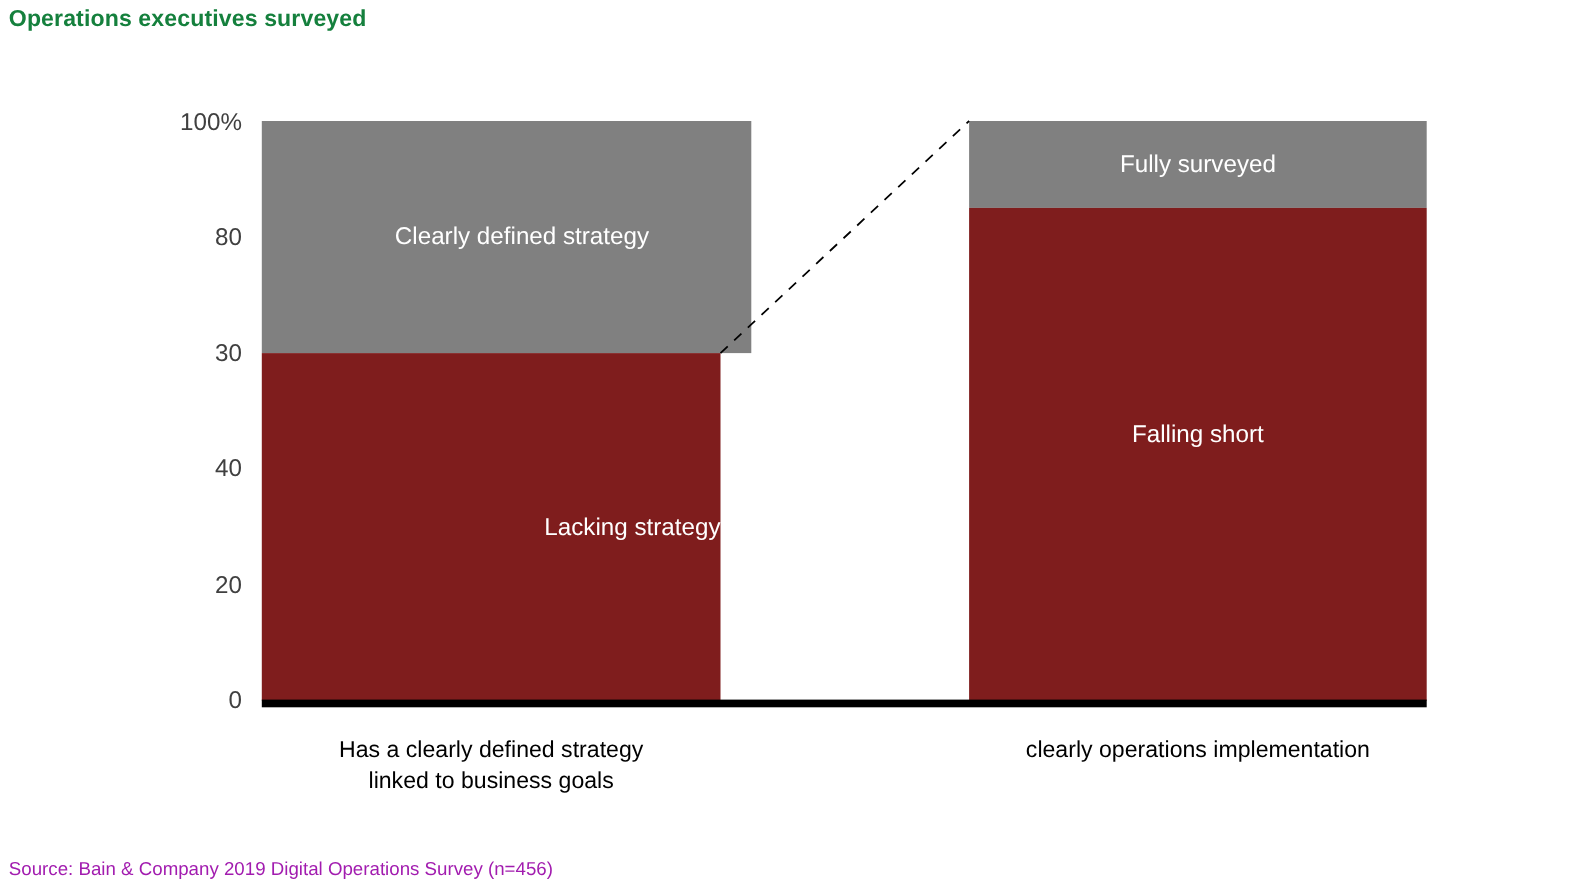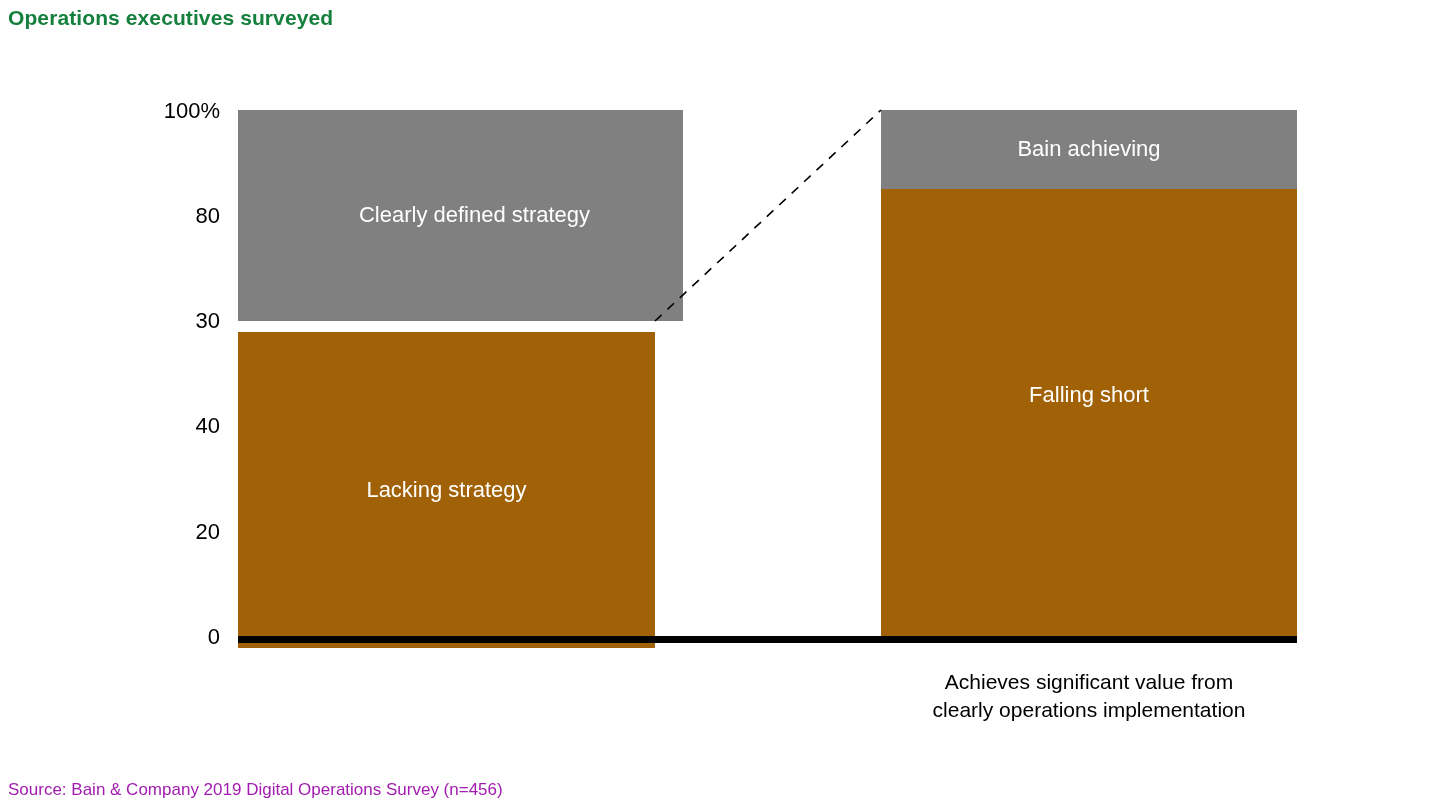--- a/index.html
+++ b/index.html
@@ -44,21 +44,21 @@
     left: 110px;
     top: 0;
     width: 110px;
     height: 810px;
   }
   .y-tick-label {
     position: absolute;
     right: 0;
     text-align: right;
     font-size: 22px;
-    color: #000000;
+    color: #404040;
     line-height: 1;
     white-space: nowrap;
   }
 
   
   .bar-group {
     position: absolute;
   }
   .bar-seg {
     position: absolute;
@@ -69,21 +69,21 @@
     justify-content: center;
   }
   .seg-label {
     font-size: 22px;
     color: #ffffff;
     white-space: nowrap;
     text-align: center;
     line-height: 1.1;
   }
   .seg-top    { background: #808080; }
-  .seg-bottom { background: #a16207; }
+  .seg-bottom { background: #7f1d1d; }
 
   
   .baseline {
     position: absolute;
     background: #000000;
   }
 
   
   .connector {
     position: absolute;
@@ -128,43 +128,46 @@
     <div class="y-tick-label" style="top:521px;">20</div>
     <div class="y-tick-label" style="top:626px;">0</div>
   </div>
 
   <div class="bar-group" style="left:238px; top:110px; width:417px; height:527px;">
 
     <div class="bar-seg seg-top" style="top:0px; height:211px;padding-left:28px;">
       <span class="seg-label">Clearly defined strategy</span>
     </div>
 
-    <div class="bar-seg seg-bottom" style="top:222px; height:316px;">
+    <div class="bar-seg seg-bottom" style="top:211px; height:316px;justify-content:flex-end;">
       <span class="seg-label">Lacking strategy</span>
     </div>
   </div>
 
   <div class="bar-group" style="left:881px; top:110px; width:416px; height:527px;">
 
     <div class="bar-seg seg-top" style="top:0px; height:79px;">
-      <span class="seg-label">Bain achieving</span>
+      <span class="seg-label">Fully surveyed</span>
     </div>
 
     <div class="bar-seg seg-bottom" style="top:79px; height:448px;">
       <span class="seg-label" style="position:relative; top:-18px;">Falling short</span>
     </div>
   </div>
 
   <div class="baseline" style="left:238px; top:636px; width:1059px; height:7px;"></div>
 
   <svg class="connector" viewBox="0 0 1440 810">
     <line x1="655" y1="321" x2="881" y2="110" stroke="#000000" stroke-width="1.6" stroke-dasharray="9 8"></line>
   </svg>
 
+  <div class="cat-label" style="left:238px; top:668px; width:417px;">
+    <div>Has a clearly defined strategy</div>
+    <div>linked to business goals</div>
+  </div>
 
   <div class="cat-label" style="left:871px; top:668px; width:436px;">
-    <div>Achieves significant value from</div>
     <div>clearly operations implementation</div>
   </div>
 
 </div>
 
 <div class="source-note">Source: Bain &amp; Company 2019 Digital Operations Survey (n=456)</div>
 
 </body></html>

